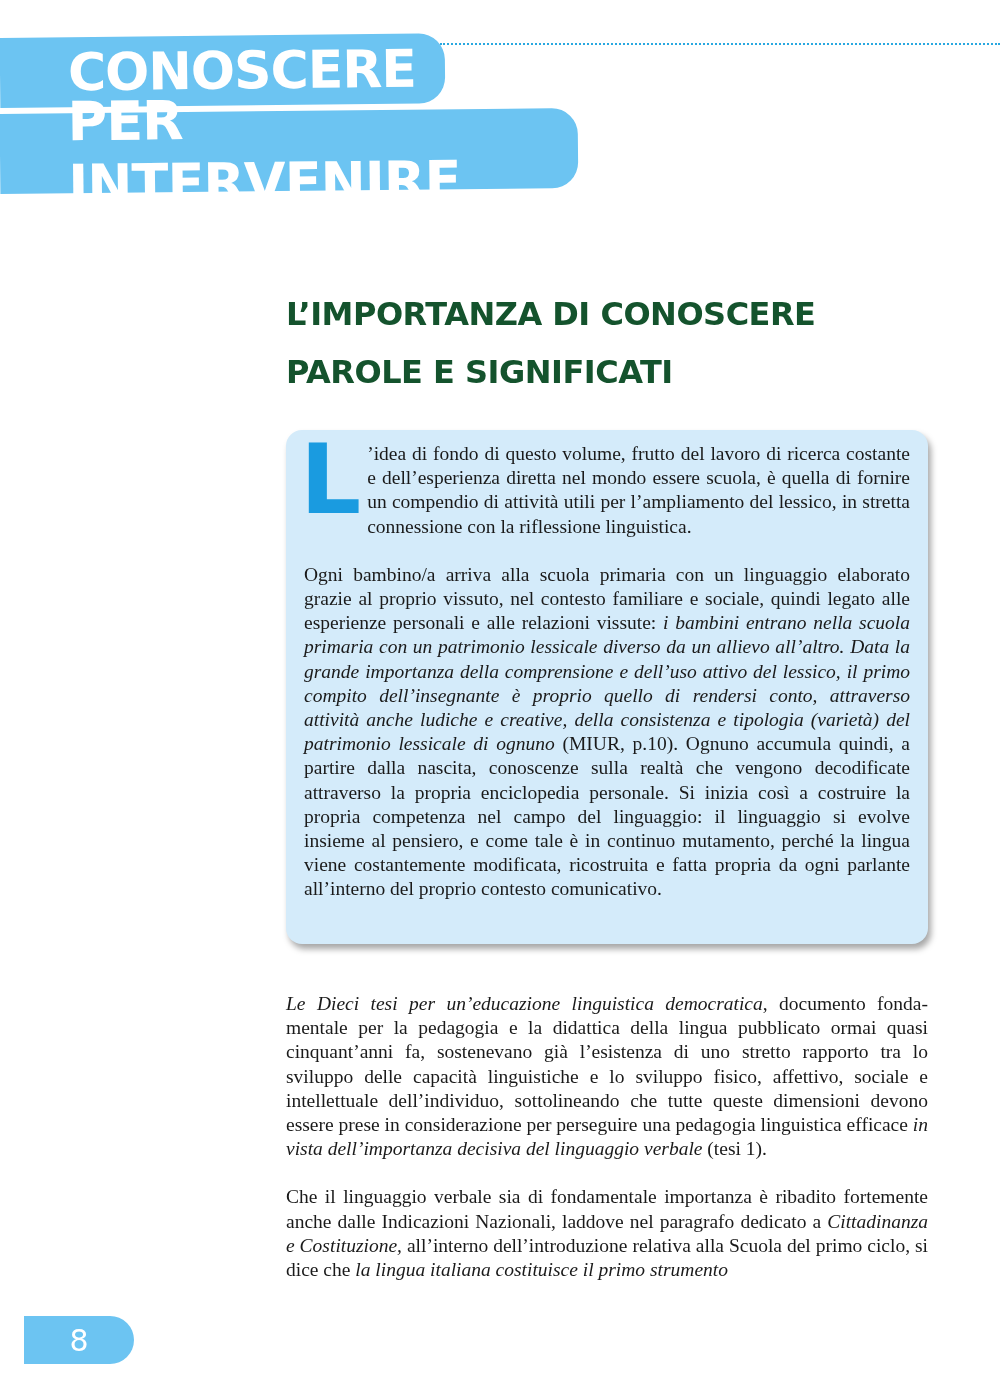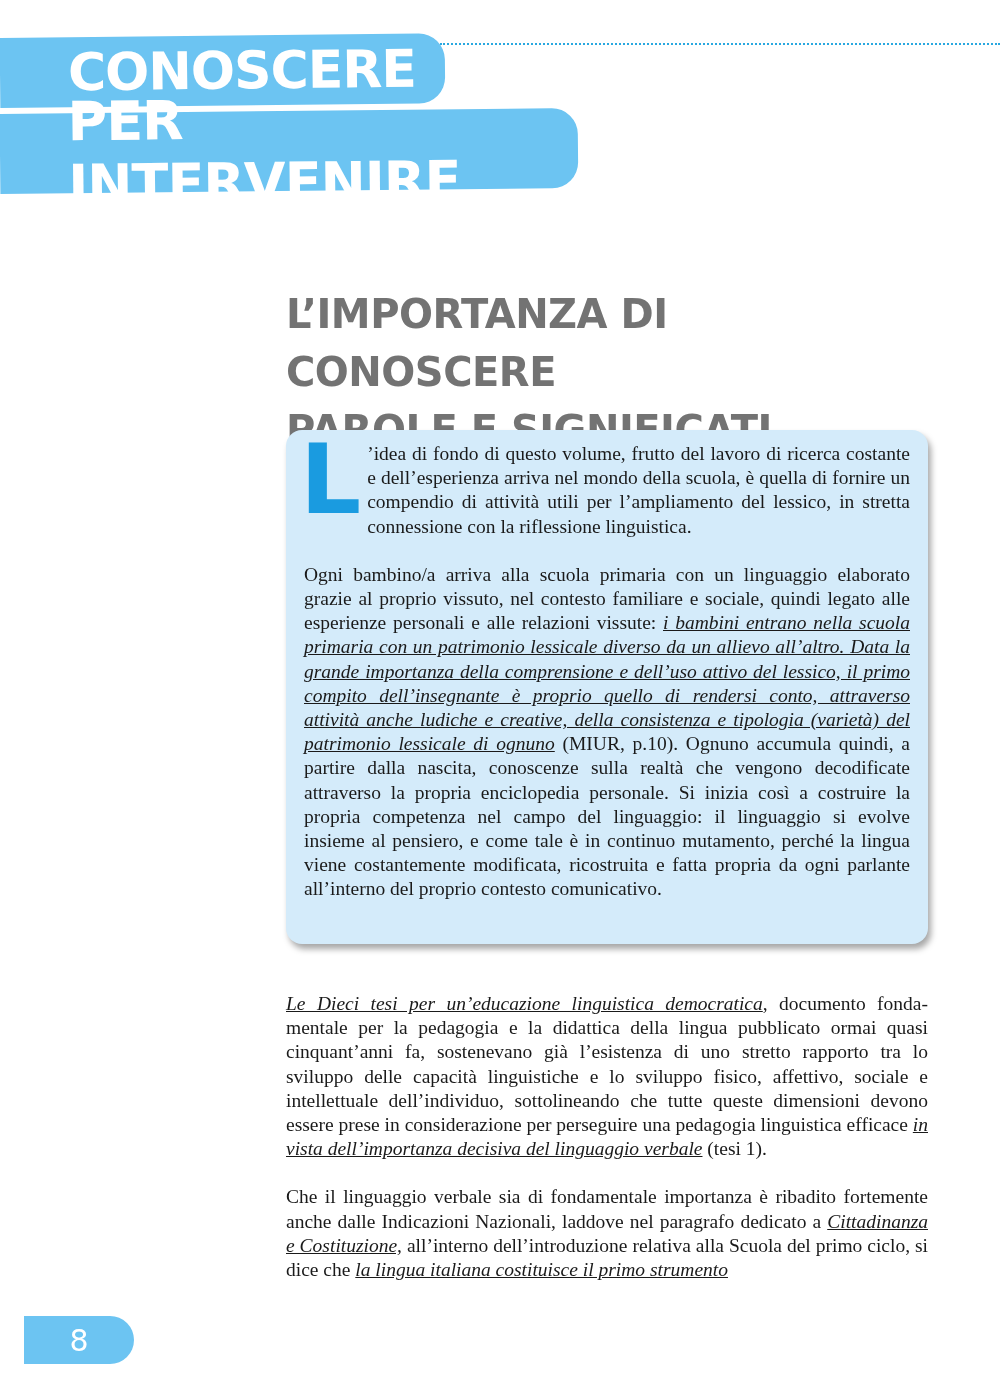--- a/index.html
+++ b/index.html
@@ -20,21 +20,21 @@
     border-radius: 0 26px 26px 0;
     display: flex; align-items: center;
     box-sizing: border-box; padding-left: 68px;
   }
   .banner-1 { top: 38px; width: 445px; height: 70px; font-size: 52px; transform: rotate(-0.6deg); transform-origin: left center; }
   .banner-2 { top: 114px; width: 578px; height: 80px; font-size: 54px; transform: rotate(-0.6deg); transform-origin: left center; }
 
   .section-title {
     position: absolute; left: 286px; top: 285px; width: 660px;
     font-family: "DejaVu Sans", sans-serif; font-weight: bold;
-    color: #737373; font-size: 40px; line-height: 58px; letter-spacing: -0.5px;
+    color: #14532d; font-size: 32px; line-height: 58px; letter-spacing: -0.5px;
     margin: 0;
   }
 
   .info-box {
     position: absolute; left: 286px; top: 430px; width: 642px; height: 514px;
     background: #d4ebfa; border-radius: 16px;
     box-shadow: 3px 5px 6px rgba(0,0,0,0.35);
     box-sizing: border-box; padding: 12px 18px 12px 18px;
   }
   .para {
@@ -49,21 +49,21 @@
   .gap { height: 24px; }
   .body-text {
     position: absolute; left: 286px; top: 992px; width: 642px;
   }
   .page-tab {
     position: absolute; left: 24px; top: 1316px; width: 110px; height: 48px;
     background: #6cc4f2; color: #fff; border-radius: 0 24px 24px 0;
     font-family: "DejaVu Sans", sans-serif; font-size: 30px;
     display: flex; align-items: center; justify-content: center;
   }
-  em { font-style: italic; text-decoration: underline; }
+  em { font-style: italic; }
   strong { font-weight: normal; }
 </style>
 </head>
 <body>
 
 <div class="dotted-rule"></div>
 
 <div class="banner banner-1">
   <span>CONOSCERE</span>
 </div>
@@ -71,21 +71,21 @@
   <span>PER INTERVENIRE</span>
 </div>
 
 <h2 class="section-title">
   <span>L’IMPORTANZA DI CONOSCERE</span><br>
   <span>PAROLE E SIGNIFICATI</span>
 </h2>
 
 <div class="info-box">
   <p class="para">
-    <span class="dropcap">L</span><span>’idea di fondo di questo volume, frutto del lavoro di ricerca costante e dell’esperienza arriva nel mondo della scuola, è quella di fornire un compendio di attività utili per l’ampliamento del lessico, in stretta connessione con la riflessione linguistica.</span>
+    <span class="dropcap">L</span><span>’idea di fondo di questo volume, frutto del lavoro di ricerca costante e dell’esperienza diretta nel mondo essere scuola, è quella di fornire un compendio di attività utili per l’ampliamento del lessico, in stretta connessione con la riflessione linguistica.</span>
   </p>
   <div class="gap"></div>
   <p class="para">
     <span>Ogni bambino/a arriva alla scuola primaria con un linguaggio elaborato grazie al proprio vissuto, nel contesto familiare e sociale, quindi lega­to alle esperienze personali e alle relazioni vissute: </span><em>i bambini entrano nella scuola primaria con un patrimonio lessicale diverso da un allievo all’altro. Data la grande importanza della comprensione e dell’uso at­tivo del lessico, il primo compito dell’insegnante è proprio quello di ren­dersi conto, attraverso attività anche ludiche e creative, della consisten­za e tipologia (varietà) del patrimonio lessicale di ognuno</em><span> (MIUR, p.10). Ognuno accumula quindi, a partire dalla nascita, conoscenze sulla re­altà che vengono decodificate attraverso la propria enciclopedia per­sonale. Si inizia così a costruire la propria competenza nel campo del linguaggio: il linguaggio si evolve insieme al pensiero, e come tale è in continuo mutamento, perché la lingua viene costantemente modificata, ricostruita e fatta propria da ogni parlante all’interno del proprio con­testo comunicativo.</span>
   </p>
 </div>
 
 <div class="body-text">
   <p class="para">
     <em>Le Dieci tesi per un’educazione linguistica democratica</em><span>, documento fonda­mentale per la pedagogia e la didattica della lingua pubblicato ormai quasi cinquant’anni fa, sostenevano già l’esistenza di uno </span><strong>stretto rapporto tra lo sviluppo delle capacità linguistiche e lo sviluppo fisico, affettivo, so­ciale e intellettuale dell’individuo</strong><span>, sottolineando che tutte queste dimen­sioni devono essere prese in considerazione per perseguire una pedagogia linguistica efficace </span><em>in vista dell’importanza decisiva del linguaggio verbale</em><span> (tesi 1).</span>

